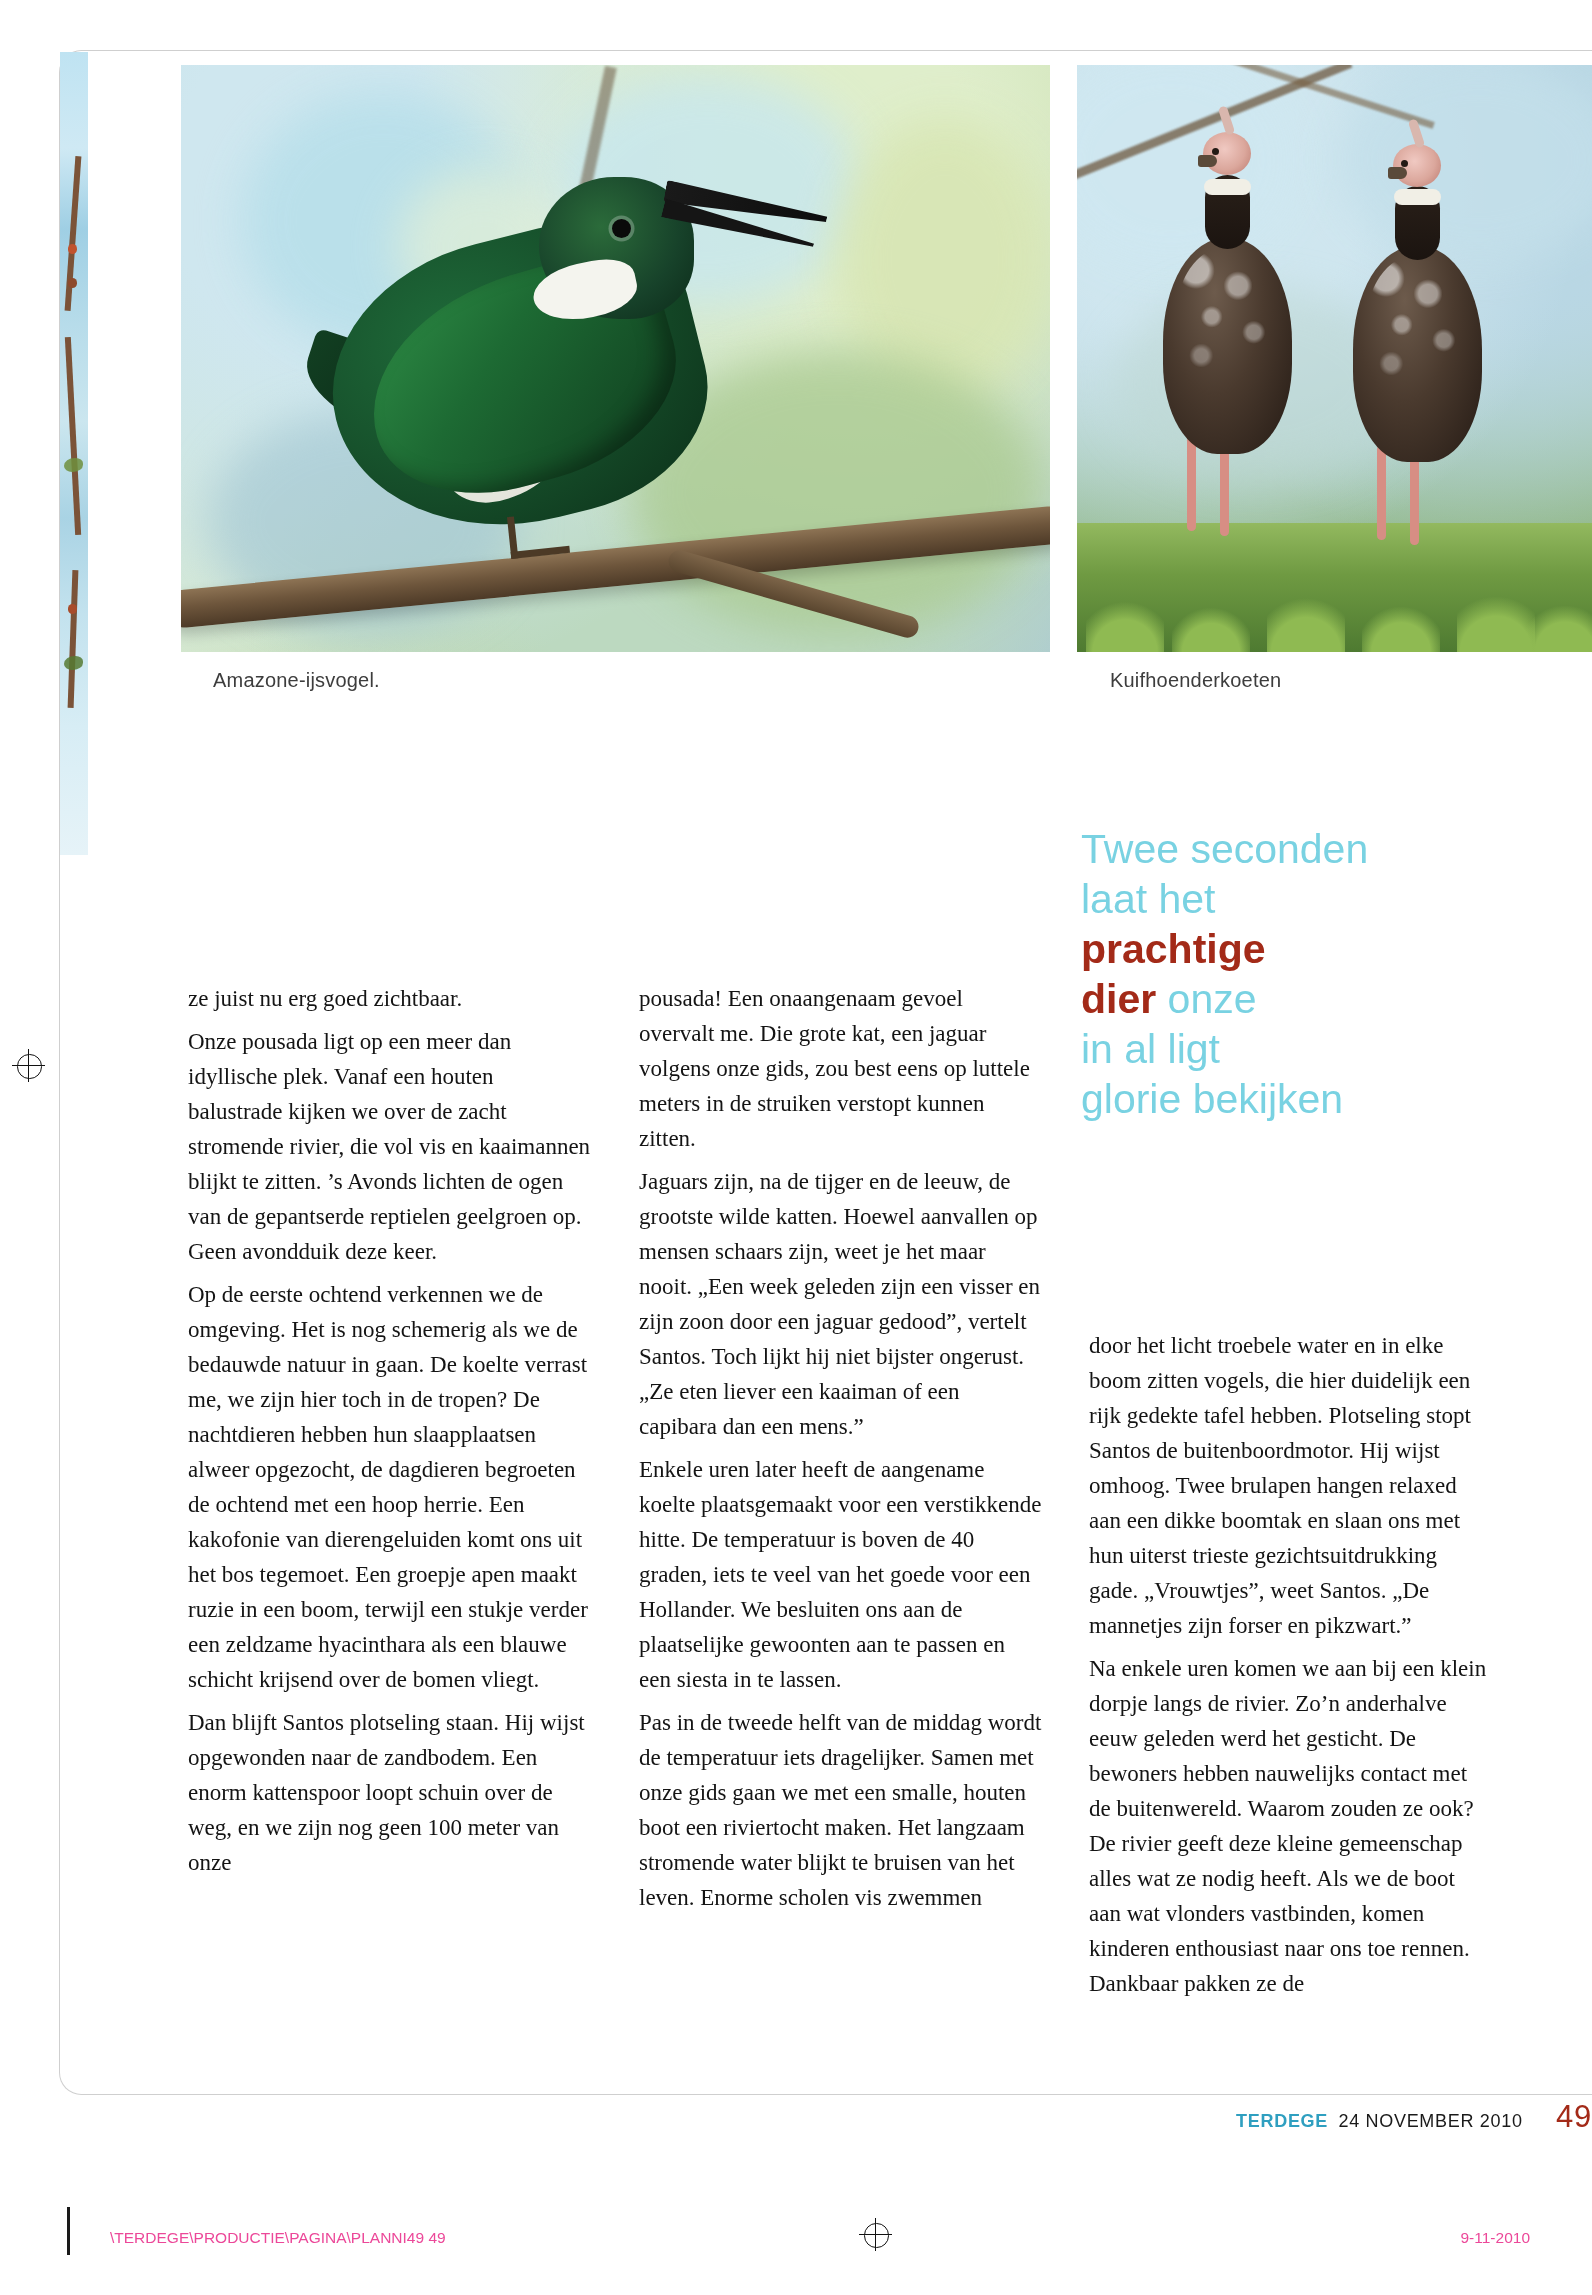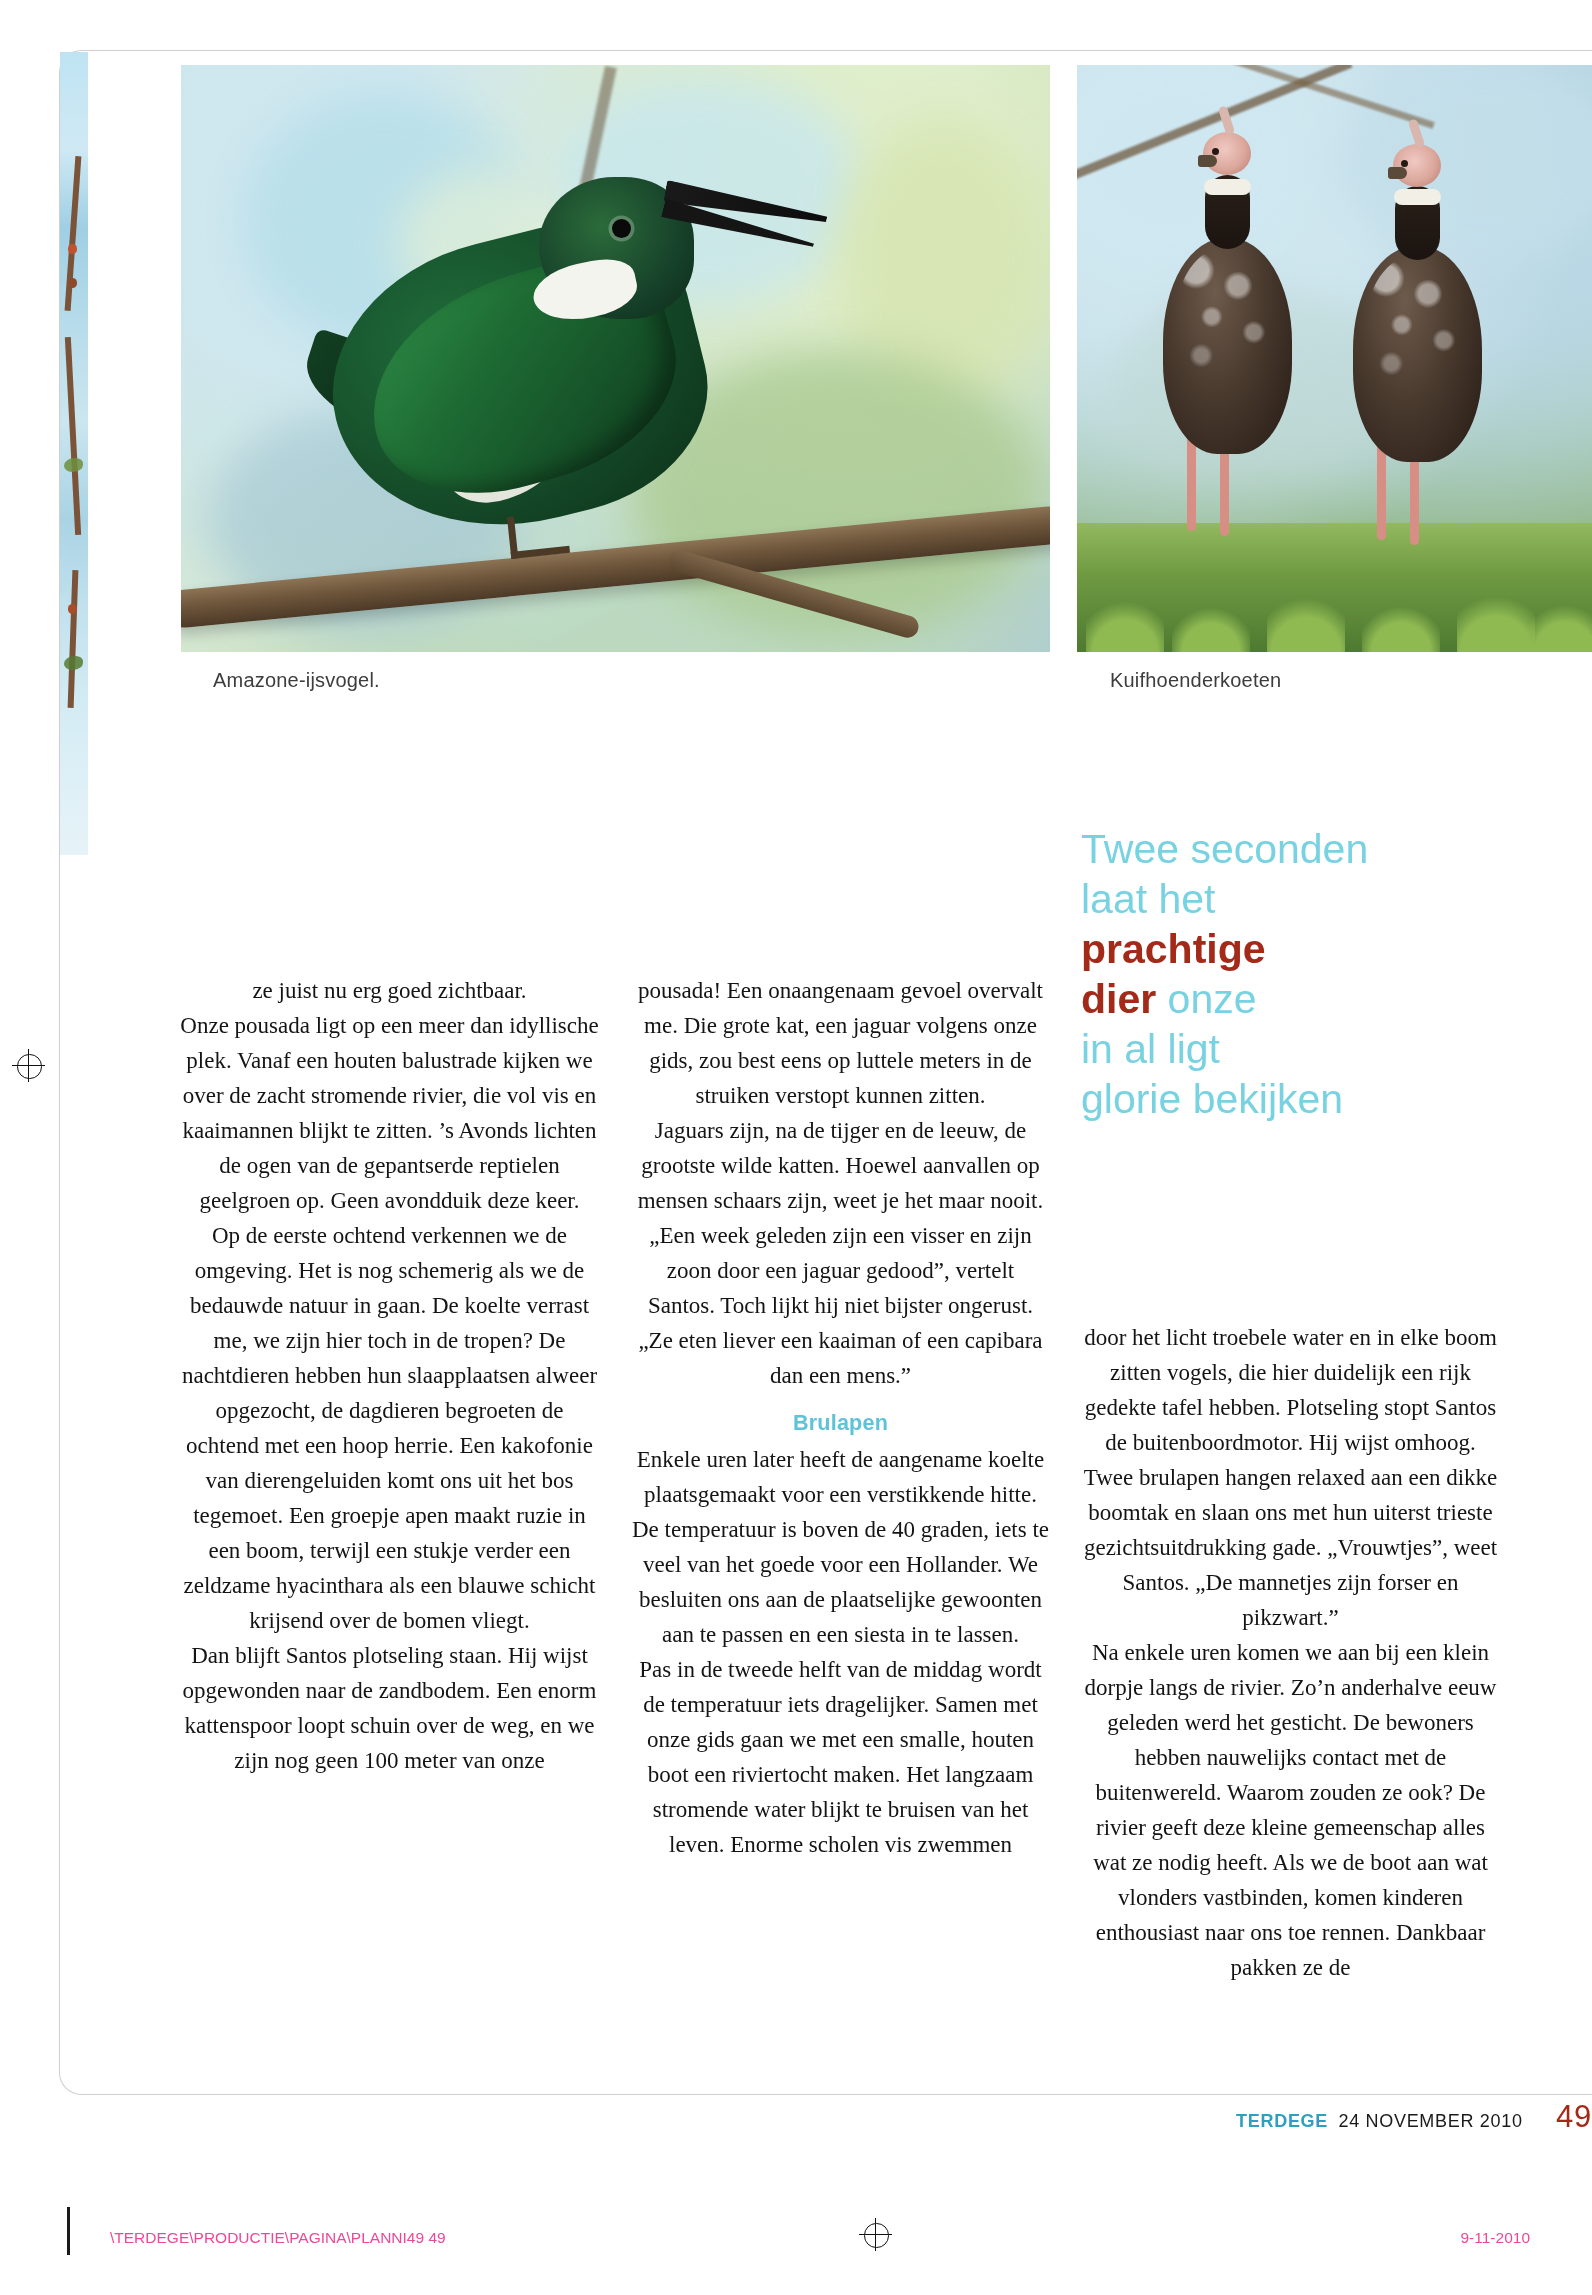--- a/index.html
+++ b/index.html
@@ -305,21 +305,21 @@
 
   
   .col {
     position: absolute;
     width: 419px;
     font-size: 23px;
     line-height: 35px;
     text-align: left;
     color: #141414;
   }
-  .col p { margin: 0; text-align: center; }
+  .col p { margin: 8px; }
   .col-1 { left: 180px; top: 973px; }
   .col-2 { left: 631px; top: 973px; }
   .col-3 { left: 1081px; top: 1320px; }
 
   .subhead {
     font-family: "Liberation Sans", sans-serif;
     font-weight: 700;
     font-size: 21.6px;
     color: #5fc3d8;
     margin-top: 12px !important;
@@ -496,21 +496,20 @@
 <div class="col col-1">
   <p>ze juist nu erg goed zichtbaar.</p>
   <p>Onze pousada ligt op een meer dan idyllische plek. Vanaf een houten balustrade kijken we over de zacht stromende rivier, die vol vis en kaaimannen blijkt te zitten. ’s Avonds lichten de ogen van de gepantserde reptielen geelgroen op. Geen avondduik deze keer.</p>
   <p>Op de eerste ochtend verkennen we de omgeving. Het is nog schemerig als we de bedauwde natuur in gaan. De koelte verrast me, we zijn hier toch in de tropen? De nachtdieren hebben hun slaapplaatsen alweer opgezocht, de dagdieren begroeten de ochtend met een hoop herrie. Een kakofonie van dierengeluiden komt ons uit het bos tegemoet. Een groepje apen maakt ruzie in een boom, terwijl een stukje verder een zeldzame hyacinthara als een blauwe schicht krijsend over de bomen vliegt.</p>
   <p>Dan blijft Santos plotseling staan. Hij wijst opgewonden naar de zandbodem. Een enorm kattenspoor loopt schuin over de weg, en we zijn nog geen 100 meter van onze</p>
 </div>
 
 <div class="col col-2">
   <p>pousada! Een onaangenaam gevoel overvalt me. Die grote kat, een jaguar volgens onze gids, zou best eens op luttele meters in de struiken verstopt kunnen zitten.</p>
   <p>Jaguars zijn, na de tijger en de leeuw, de grootste wilde katten. Hoewel aanvallen op mensen schaars zijn, weet je het maar nooit. „Een week geleden zijn een visser en zijn zoon door een jaguar gedood”, vertelt Santos. Toch lijkt hij niet bijster ongerust. „Ze eten liever een kaaiman of een capibara dan een mens.”</p>
-  <p class="subhead">Brulapen</p>
   <p>Enkele uren later heeft de aangename koelte plaatsgemaakt voor een verstikkende hitte. De temperatuur is boven de 40 graden, iets te veel van het goede voor een Hollander. We besluiten ons aan de plaatselijke gewoonten aan te passen en een siesta in te lassen.</p>
   <p>Pas in de tweede helft van de middag wordt de temperatuur iets dragelijker. Samen met onze gids gaan we met een smalle, houten boot een riviertocht maken. Het langzaam stromende water blijkt te bruisen van het leven. Enorme scholen vis zwemmen</p>
 </div>
 
 <div class="col col-3">
   <p>door het licht troebele water en in elke boom zitten vogels, die hier duidelijk een rijk gedekte tafel hebben. Plotseling stopt Santos de buitenboordmotor. Hij wijst omhoog. Twee brulapen hangen relaxed aan een dikke boomtak en slaan ons met hun uiterst trieste gezichtsuitdrukking gade. „Vrouwtjes”, weet Santos. „De mannetjes zijn forser en pikzwart.”</p>
   <p>Na enkele uren komen we aan bij een klein dorpje langs de rivier. Zo’n anderhalve eeuw geleden werd het gesticht. De bewoners hebben nauwelijks contact met de buitenwereld. Waarom zouden ze ook? De rivier geeft deze kleine gemeenschap alles wat ze nodig heeft. Als we de boot aan wat vlonders vastbinden, komen kinderen enthousiast naar ons toe rennen. Dankbaar pakken ze de</p>
 </div>
 
 <div class="folio">

